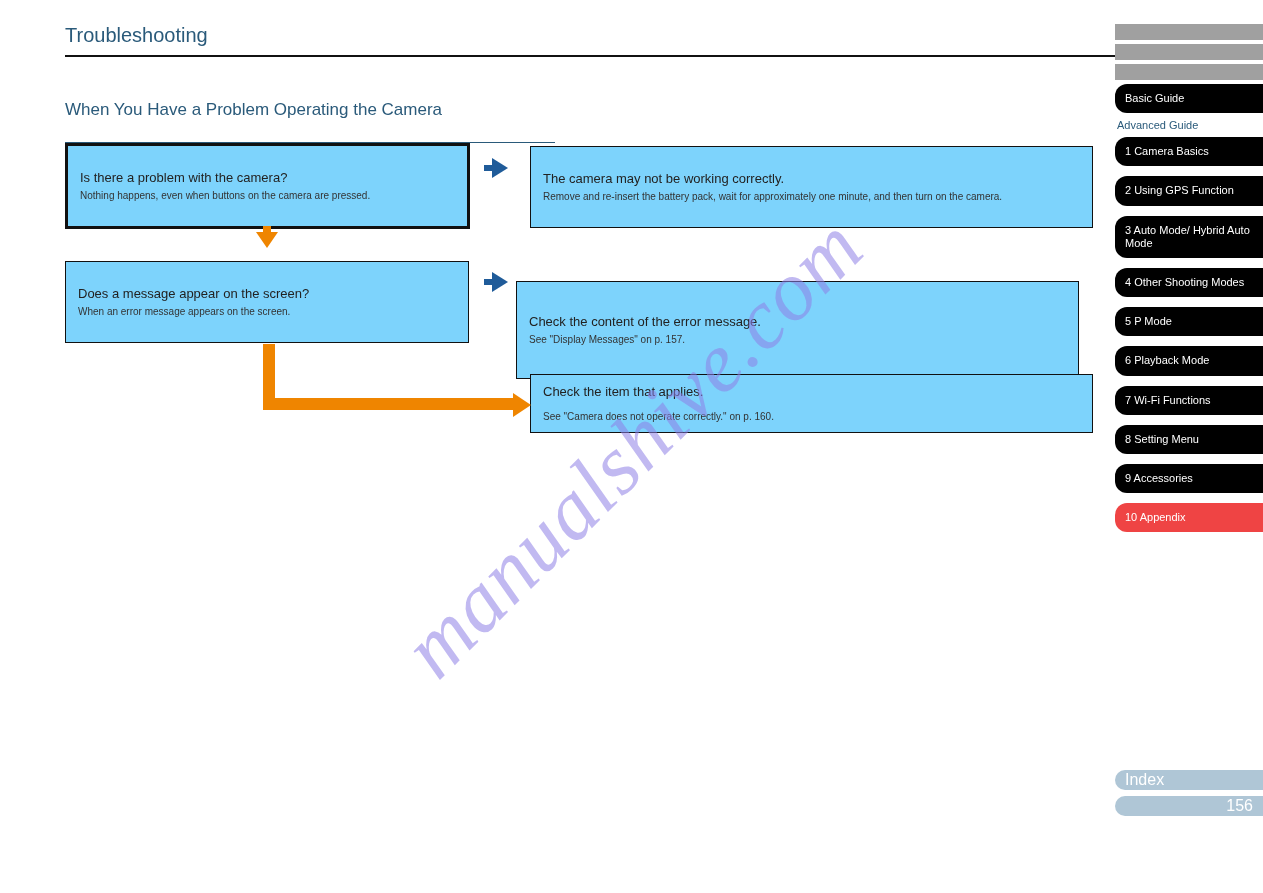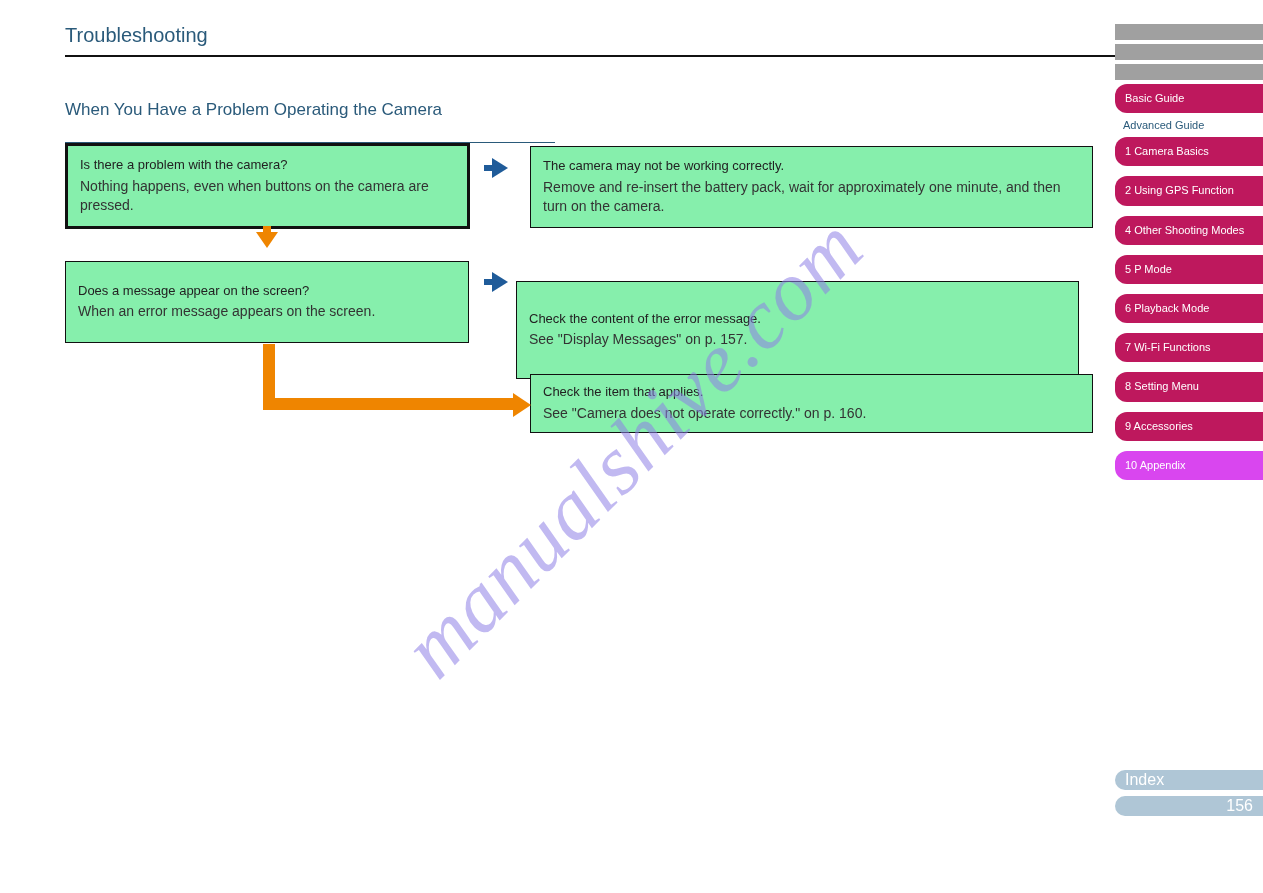--- a/index.html
+++ b/index.html
@@ -42,32 +42,32 @@
     width: 490px;
     font-size: 17px;
     color: #2a5a7a;
     padding-bottom: 22px;
     border-bottom: 1px solid #2a5a7a;
   }
   
   .box {
     position: absolute;
     border: 1px solid #111;
-    background: #86efac;
+    background: #7dd3fc;
     font-size: 13px;
     color: #222;
     padding: 8px 12px;
     line-height: 1.4;
     display: flex;
     flex-direction: column;
     justify-content: center;
   }
   .box.bold { border: 3px solid #111; }
   .box .q { font-weight: normal; }
-  .box .a { font-size: 14px; color: #333; margin-top: 2px;}
+  .box .a { font-size: 10px; color: #333; margin-top: 2px;}
   
   #b1 { left: 65px; top: 143px; width: 405px; height: 86px; }
   #b2 { left: 65px; top: 261px; width: 404px; height: 82px; }
   #r1 { left: 530px; top: 146px; width: 563px; height: 82px; }
   #r2 { left: 516px; top: 261px; width: 563px; height: 98px; margin-top: 20px; }
   #r3 { left: 530px; top: 374px; width: 563px; height: 59px; justify-content: space-between;}
   
   .arrow-right {
     position: absolute;
     width: 0; height: 0;
@@ -101,30 +101,30 @@
     position:absolute; left: 513px; top: 393px;
     width:0;height:0;
     border-top:12px solid transparent;
     border-bottom:12px solid transparent;
     border-left:18px solid #ef8500;
   }
   
   .tabs { position:absolute; right:0; top:24px; width:148px; }
   .gtab { height:16px; background:#a0a0a0; margin-bottom:4px; }
   .ctab {
-    background:#be185d;
+    background:#000000;
     color:#fff;
     font-size:11px;
     line-height:1.2;
     padding:8px 6px 8px 10px;
     margin-bottom:10px;
     border-radius:12px 0 0 12px;
     text-align:left;
   }
-  .ctab.active { background:#d946ef; }
+  .ctab.active { background:#ef4444; }
   .btabs { position:absolute; right:0; top:770px; width:148px; }
   .btab {
     background:#afc6d6; color:#fff;
     font-size:16px; padding:4px 10px;
     border-radius:10px 0 0 10px; margin-bottom:6px;
     height:20px; display:flex; align-items:center;
   }
 </style>
 </head>
 <body>
@@ -164,23 +164,24 @@
 <div id="elv" class="elbow"></div>
 <div id="elh" class="elbow"></div>
 <div class="elbow-head"></div>
 
 <div class="tabs">
   <div class="gtab" title="Cover"></div>
   <div class="gtab" title="Preliminary Notes and Legal Information"></div>
   <div class="gtab" title="Contents: Basic Operations"></div>
 
   <div class="ctab">Basic Guide</div>
-  <div style="color:#2a5a7a;font-size:11px;margin:-4px 0 6px 8px;">Advanced Guide</div>
+  <div style="color:#2a5a7a;font-size:11px;margin:-4px 0 6px 2px;">Advanced Guide</div>
   <div class="ctab">1  Camera Basics</div>
   <div class="ctab">2  Using GPS Function</div>
+  <div class="ctab">3  Auto Mode/ Hybrid Auto Mode</div>
   <div class="ctab">4  Other Shooting Modes</div>
   <div class="ctab">5  P Mode</div>
   <div class="ctab">6  Playback Mode</div>
   <div class="ctab">7  Wi-Fi Functions</div>
   <div class="ctab">8  Setting Menu</div>
   <div class="ctab">9  Accessories</div>
   <div class="ctab active">10  Appendix</div>
 </div>
 
 <div class="btabs">

